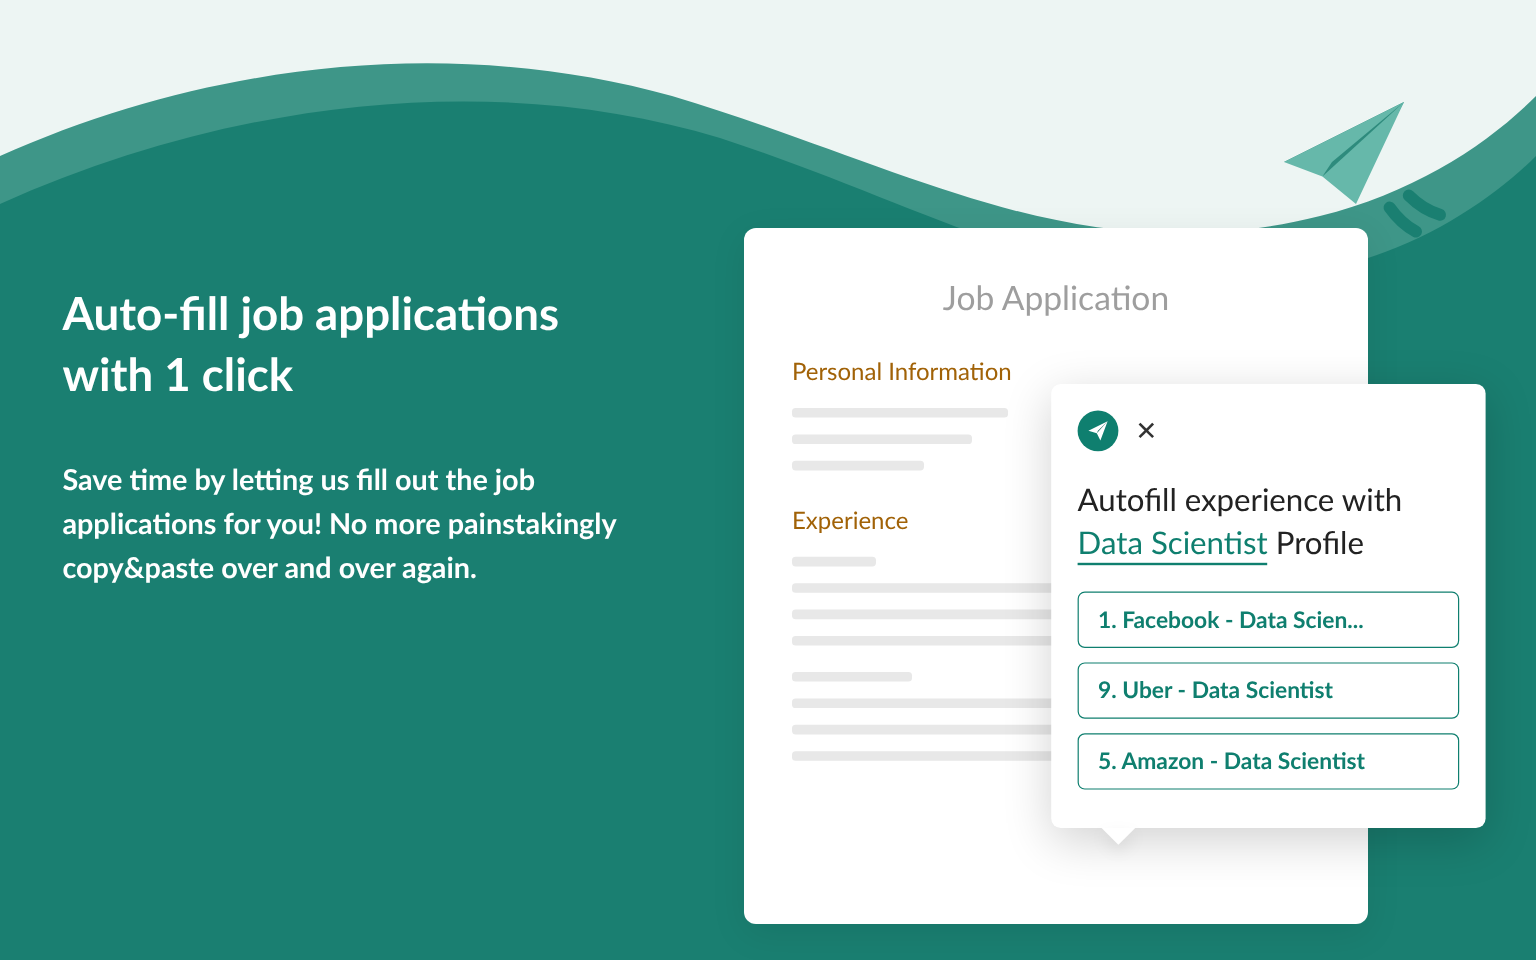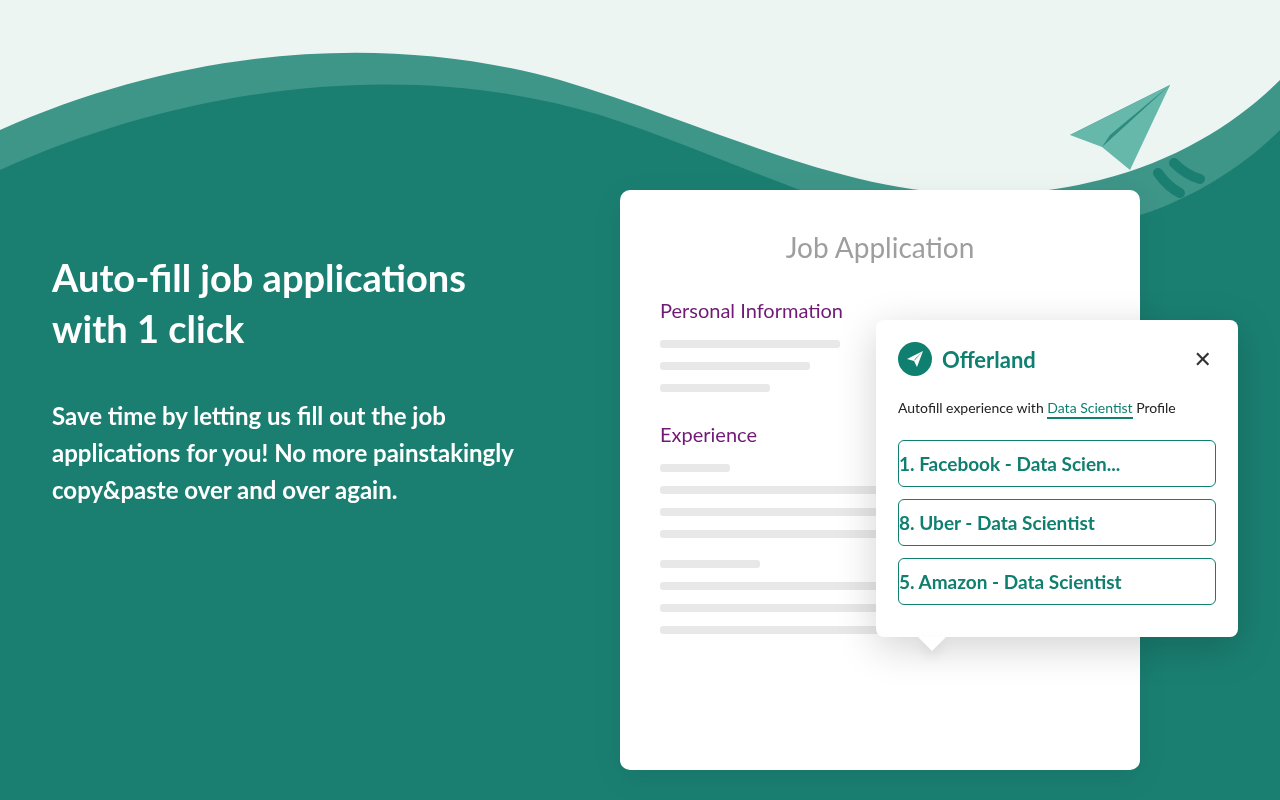--- a/index.html
+++ b/index.html
@@ -18,21 +18,21 @@
     position: absolute;
     top: 75px;
     right: 60px;
     z-index: 2;
   }
 
   
   .copy {
     position: absolute;
     left: 52px;
-    top: 252px;
+    top: 236px;
     width: 470px;
     color: #fff;
     z-index: 3;
   }
   .copy h1 {
     font-size: 38px;
     font-weight: 700;
     line-height: 1.35;
     margin-bottom: 42px;
   }
@@ -57,21 +57,21 @@
   }
   .app-card .title {
     font-size: 28px;
     color: #9e9e9e;
     font-weight: 400;
     margin-bottom: 34px;
     text-align: center;
   }
   .app-card .section-label {
     font-size: 20px;
-    color: #701a75;
+    color: #a16207;
     font-weight: 400;
     margin-bottom: 18px;
   }
   .skeleton {
     background: #e8e8e8;
     border-radius: 3px;
     height: 8px;
     margin-bottom: 14px;
   }
   .sk-group { margin-bottom: 30px; }
@@ -110,34 +110,34 @@
     flex: 1;
   }
   .popup .close {
     font-size: 22px;
     color: #333;
     cursor: pointer;
     line-height: 1;
     padding: 2px 4px;
   }
   .popup .prompt {
-    font-size: 14px;
+    font-size: 26px;
     color: #222;
     line-height: 1.4;
     margin-bottom: 22px;
   }
   .popup .prompt .link {
     color: #0f7f6f;
     border-bottom: 2px solid #0f7f6f;
     padding-bottom: 1px;
   }
   .popup .opt {
     border: 1.5px solid #0f7f6f;
     border-radius: 6px;
-    padding: 11px 0;
+    padding: 11px 16px;
     font-size: 19px;
     font-weight: 700;
     color: #0f7f6f;
     margin-bottom: 12px;
     cursor: pointer;
     white-space: nowrap;
     overflow: hidden;
     text-overflow: ellipsis;
   }
   .popup .opt:last-child { margin-bottom: 0; }
@@ -206,26 +206,25 @@
 </div>
 
 <div class="popup">
   <div class="head">
     <div class="logo-dot">
       <svg width="20" height="20" viewBox="0 0 20 20">
         <path d="M2 10 L18 2 L12 18 L9 12 Z" fill="#fff"></path>
         <path d="M9 12 L18 2 L10 10 Z" fill="#0a5f52"></path>
       </svg>
     </div>
-    <div class="brand">Offerland</div>
     <div class="close">✕</div>
   </div>
 
   <div class="prompt">
     <span>Autofill experience with </span><span class="link">Data Scientist</span><span> Profile</span>
   </div>
 
   <div class="opt">1. Facebook - Data Scien...</div>
-  <div class="opt">8. Uber - Data Scientist</div>
+  <div class="opt">9. Uber - Data Scientist</div>
   <div class="opt">5. Amazon - Data Scientist</div>
 
   <div class="tail"></div>
 </div>
 
 </body></html>

